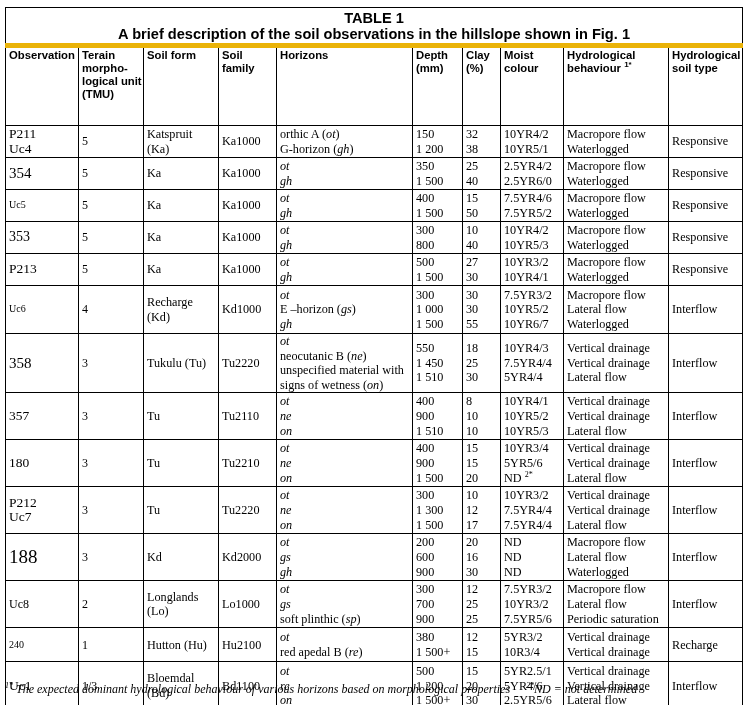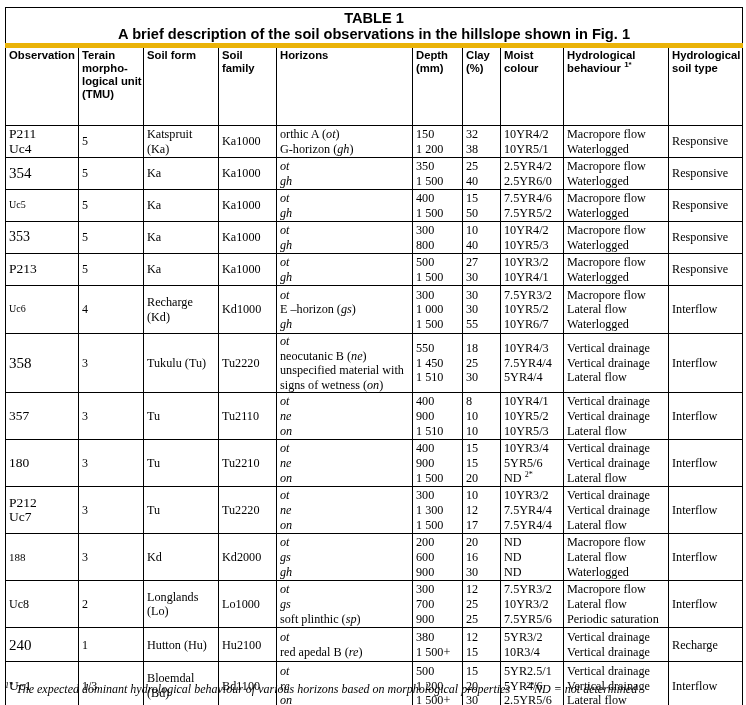--- a/index.html
+++ b/index.html
@@ -420,21 +420,21 @@
           <div><span>7.5YR4/4</span></div>
         </td>
         <td class="cell-lines">
           <div><span>Vertical drainage</span></div>
           <div><span>Vertical drainage</span></div>
           <div><span>Lateral flow</span></div>
         </td>
         <td>Interflow</td>
       </tr>
       <tr style="height: 47px;">
-        <td class="cell-lines" style="font-size:11px">
+        <td class="cell-lines" style="font-size:19px">
           <div><span>188</span></div>
         </td>
         <td style="font-size:12px">3</td>
         <td class="cell-lines">
           <div><span>Kd</span></div>
         </td>
         <td>Kd2000</td>
         <td class="cell-lines">
           <div><span></span><span class="abbr">ot</span><span></span></div>
           <div><span></span><span class="abbr">gs</span><span></span></div>
@@ -493,21 +493,21 @@
           <div><span>7.5YR5/6</span></div>
         </td>
         <td class="cell-lines">
           <div><span>Macropore flow</span></div>
           <div><span>Lateral flow</span></div>
           <div><span>Periodic saturation</span></div>
         </td>
         <td>Interflow</td>
       </tr>
       <tr style="height: 34px;">
-        <td class="cell-lines" style="font-size:15px">
+        <td class="cell-lines" style="font-size:10px">
           <div><span>240</span></div>
         </td>
         <td style="font-size:12px">1</td>
         <td class="cell-lines">
           <div><span>Hutton (Hu)</span></div>
         </td>
         <td>Hu2100</td>
         <td class="cell-lines">
           <div><span></span><span class="abbr">ot</span><span></span></div>
           <div><span>red apedal B (</span><span class="abbr">re</span><span>)</span></div>

